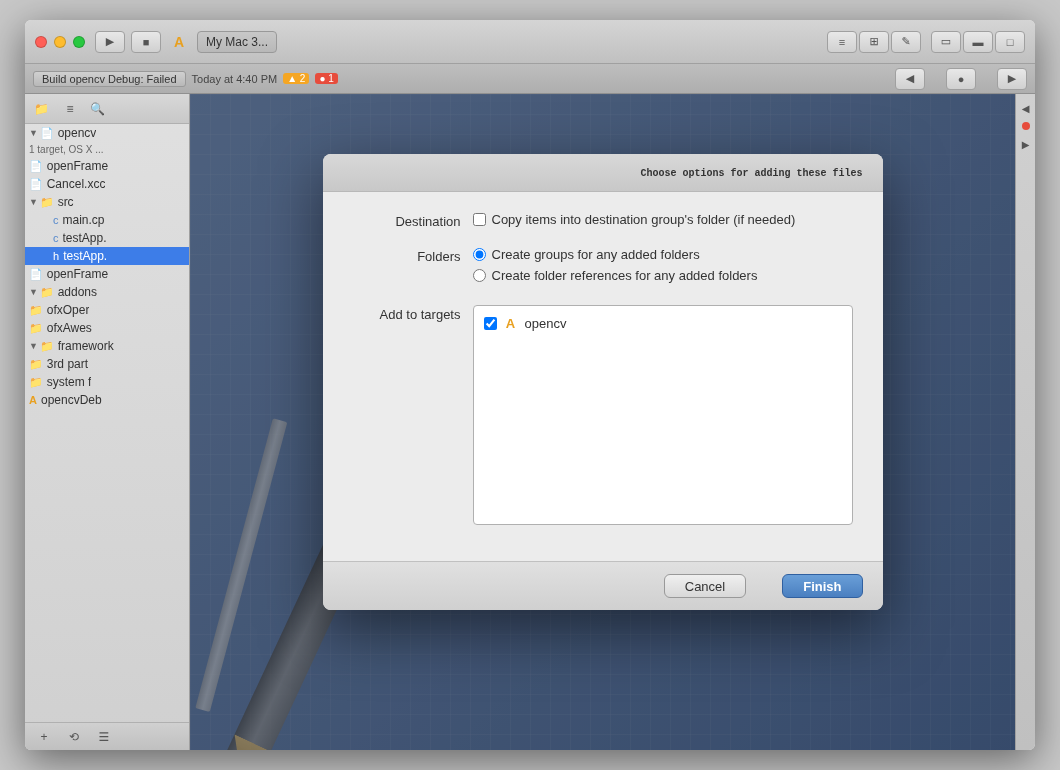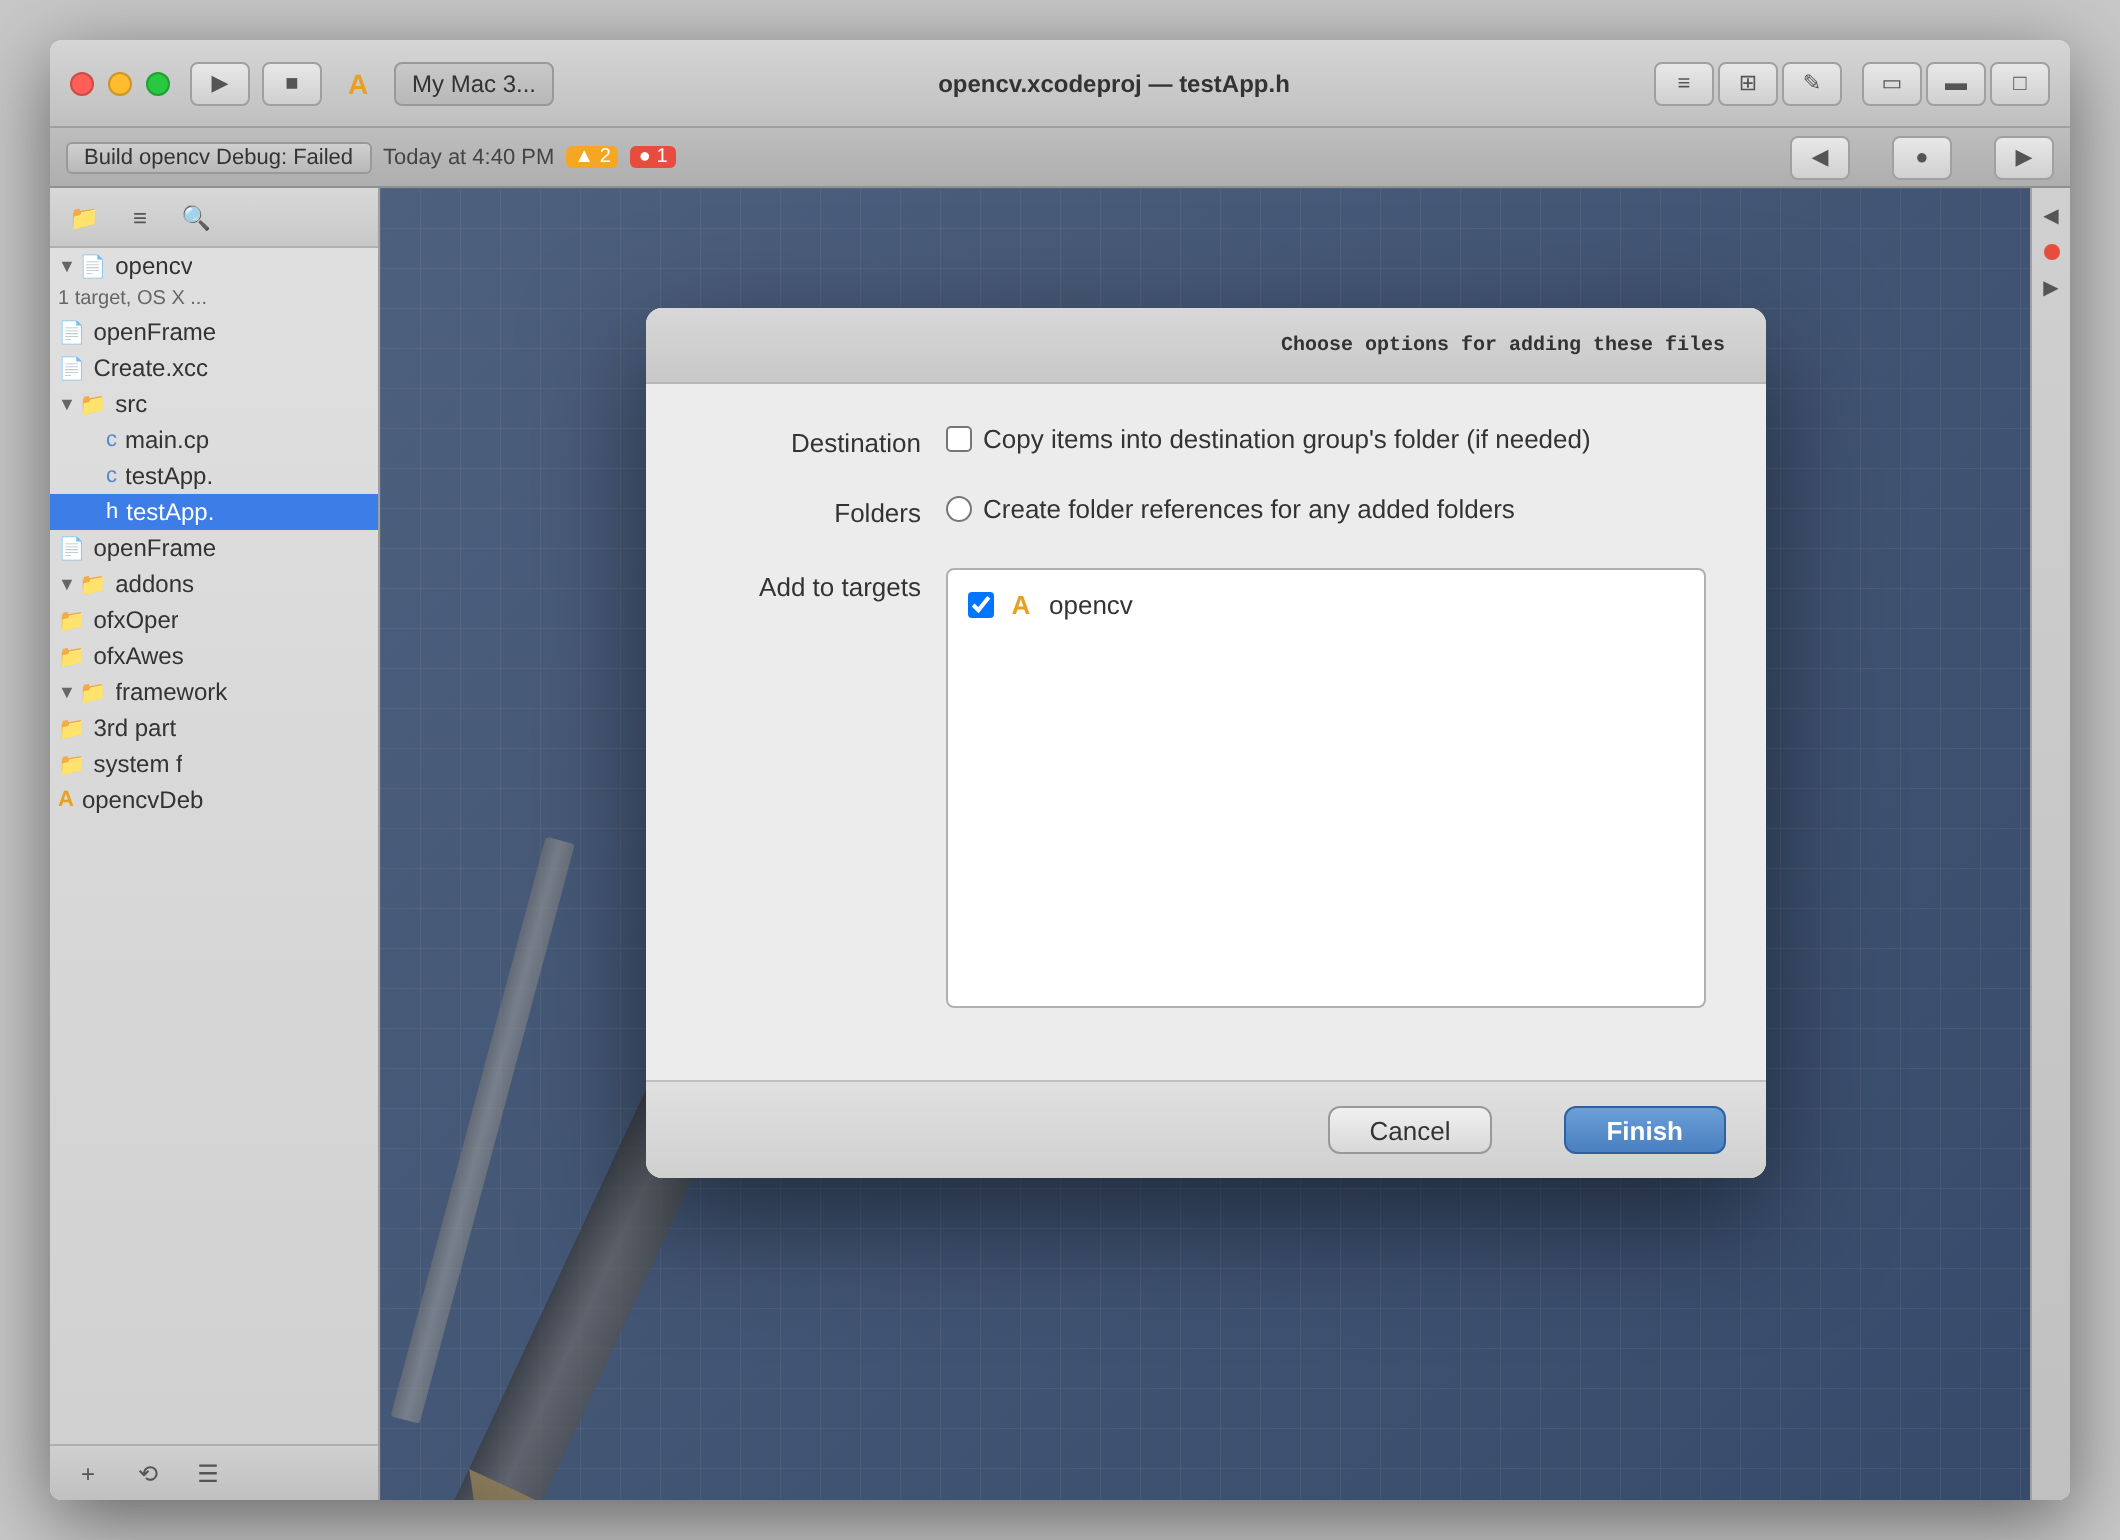--- a/index.html
+++ b/index.html
@@ -442,23 +442,20 @@
       <div class="toolbar-btn">▶</div>
       <div class="toolbar-btn">■</div>
       <div class="xcode-icon">
         <span style="font-size:14px;color:#e8a020;font-weight:bold;">A</span>
       </div>
       <div class="breadcrumb-area">
         <span>My Mac 3...</span>
       </div>
     </div>
 
-    <div class="title-center">
-      <span class="title-main">opencv.xcodeproj — testApp.h</span>
-    </div>
 
     <div class="toolbar-right-btns">
       <div class="toolbar-btn">≡</div>
       <div class="toolbar-btn">⊞</div>
       <div class="toolbar-btn">✎</div>
       <div style="width:6px;"></div>
       <div class="toolbar-btn">▭</div>
       <div class="toolbar-btn">▬</div>
       <div class="toolbar-btn">□</div>
     </div>
@@ -497,21 +494,21 @@
         </div>
         <div class="tree-item tree-indent1">
           <span class="item-label" style="font-size:10px;color:#666;">1 target, OS X ...</span>
         </div>
         <div class="tree-item tree-indent1">
           <span class="item-icon">📄</span>
           <span class="item-label">openFrame</span>
         </div>
         <div class="tree-item tree-indent1">
           <span class="item-icon">📄</span>
-          <span class="item-label">Create.xcc</span>
+          <span class="item-label">Cancel.xcc</span>
         </div>
 
         <div class="tree-item">
           <span class="folder-arrow">▼</span>
           <span class="item-icon">📁</span>
           <span class="item-label">src</span>
         </div>
         <div class="tree-item tree-indent2">
           <span class="item-icon" style="color:#5588cc;">c</span>
           <span class="item-label">main.cp</span>
@@ -610,20 +607,24 @@
                 <div class="checkbox-row">
                   <input type="checkbox" id="dest-cb" style="">
                   <label class="checkbox-label" for="dest-cb">Copy items into destination group's folder (if needed)</label>
                 </div>
               </div>
             </div>
 
             <div class="dialog-row">
               <div class="dialog-label">Folders</div>
               <div class="dialog-controls">
+                <div class="radio-row">
+                  <input type="radio" id="radio-groups" name="folders" checked="" style="">
+                  <label for="radio-groups">Create groups for any added folders</label>
+                </div>
                 <div class="radio-row">
                   <input type="radio" id="radio-refs" name="folders" style="">
                   <label for="radio-refs">Create folder references for any added folders</label>
                 </div>
               </div>
             </div>
 
             <div class="dialog-row">
               <div class="dialog-label">Add to targets</div>
               <div class="dialog-controls">

